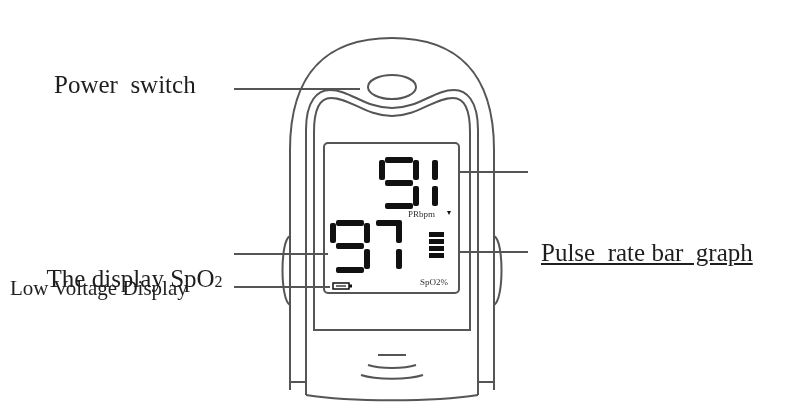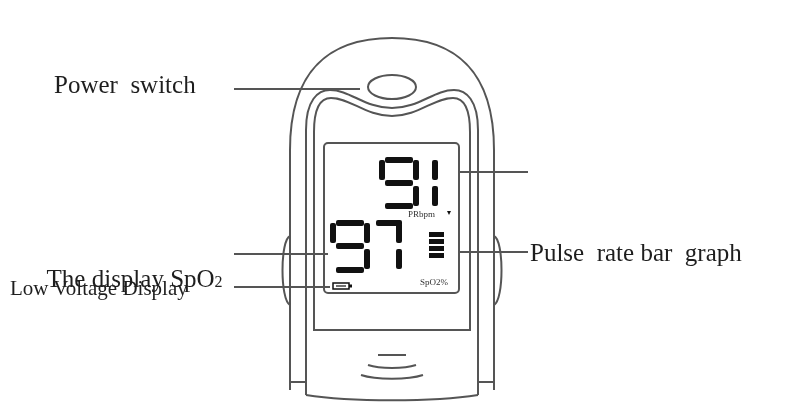--- a/index.html
+++ b/index.html
@@ -104,16 +104,16 @@
   </svg>
 
   
   <div class="label lbl-big" style="left:38px; top:72px;margin-left:16px;">Power  switch</div>
 
 
   <div class="label lbl-big" style="left:22px; top:241px;">
     <span>The display SpO</span><span class="sub">2</span>
   </div>
 
-  <div class="label lbl-big" style="left:530px; top:240px;">Pulse  rate bar  graph</div>
+  <div class="label lbl-big" style="left:541px; top:240px;text-decoration:underline;">Pulse  rate bar  graph</div>
 
   <div class="label lbl-small" style="left:10px; top:278px;">Low Voltage Display</div>
 </div>
 
 </body></html>

